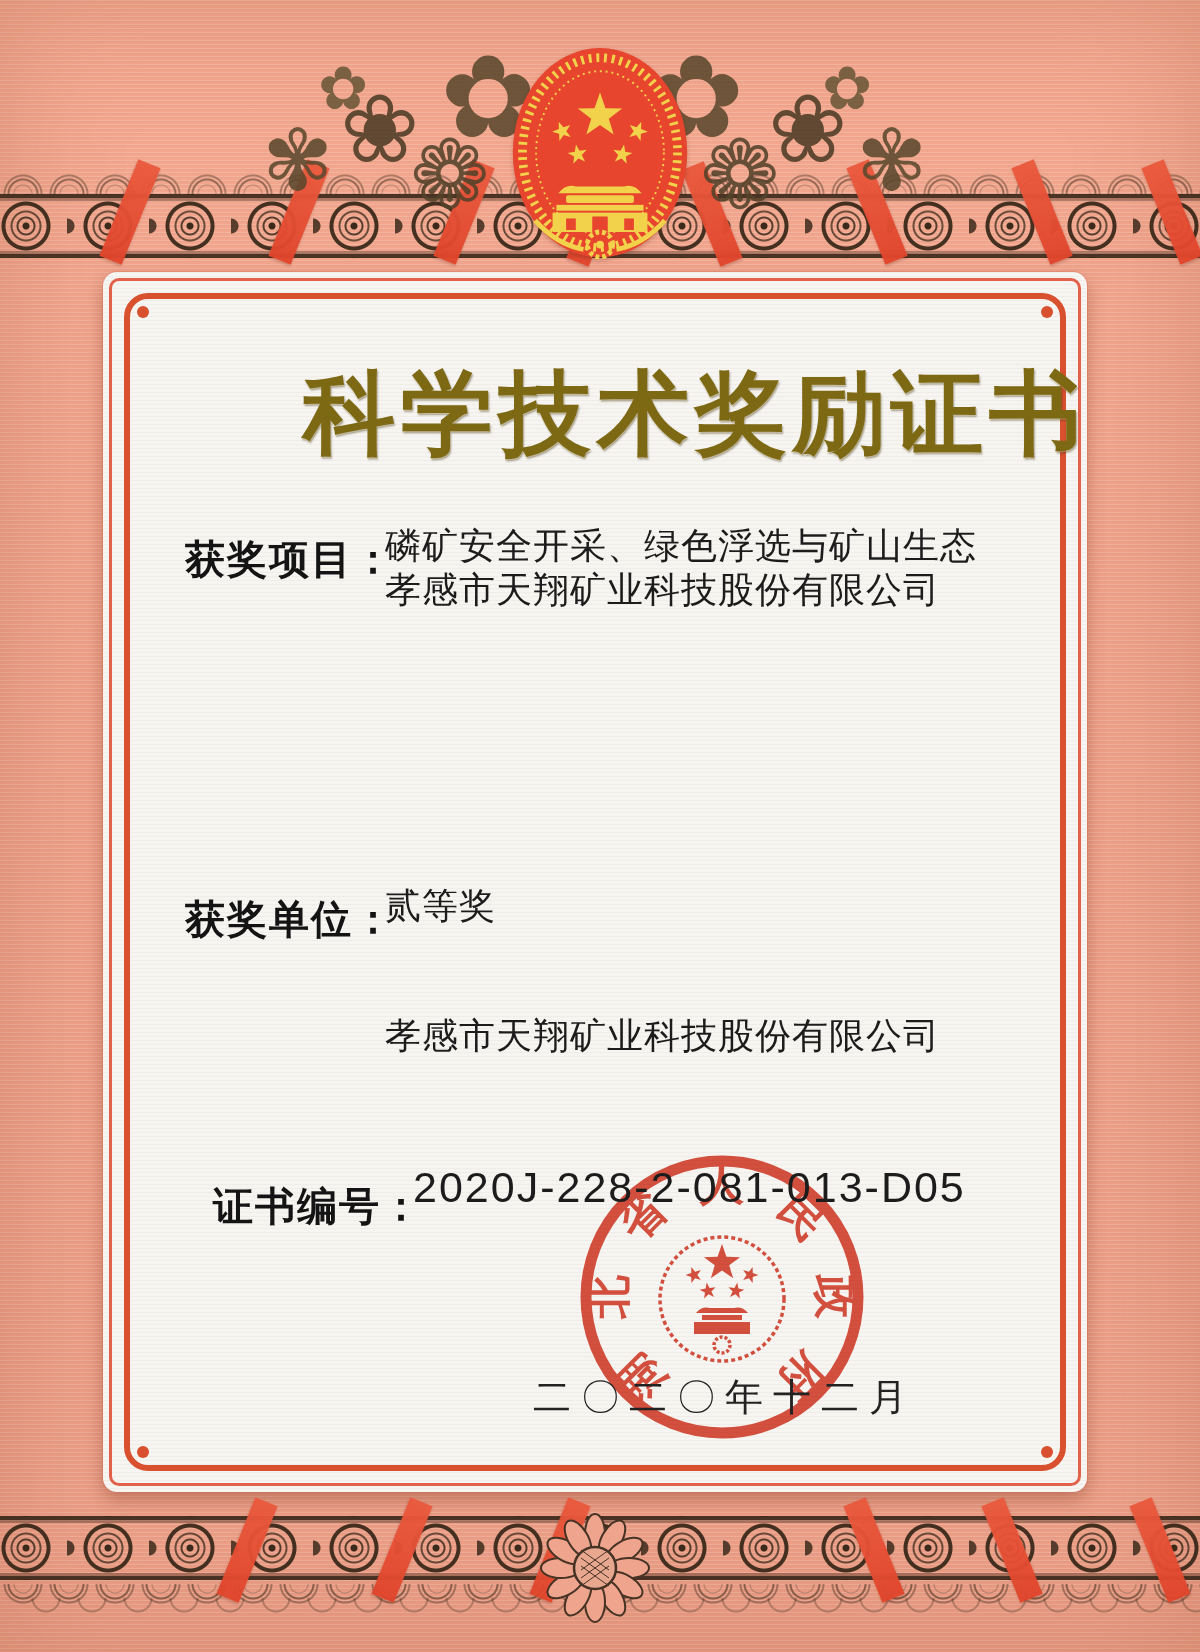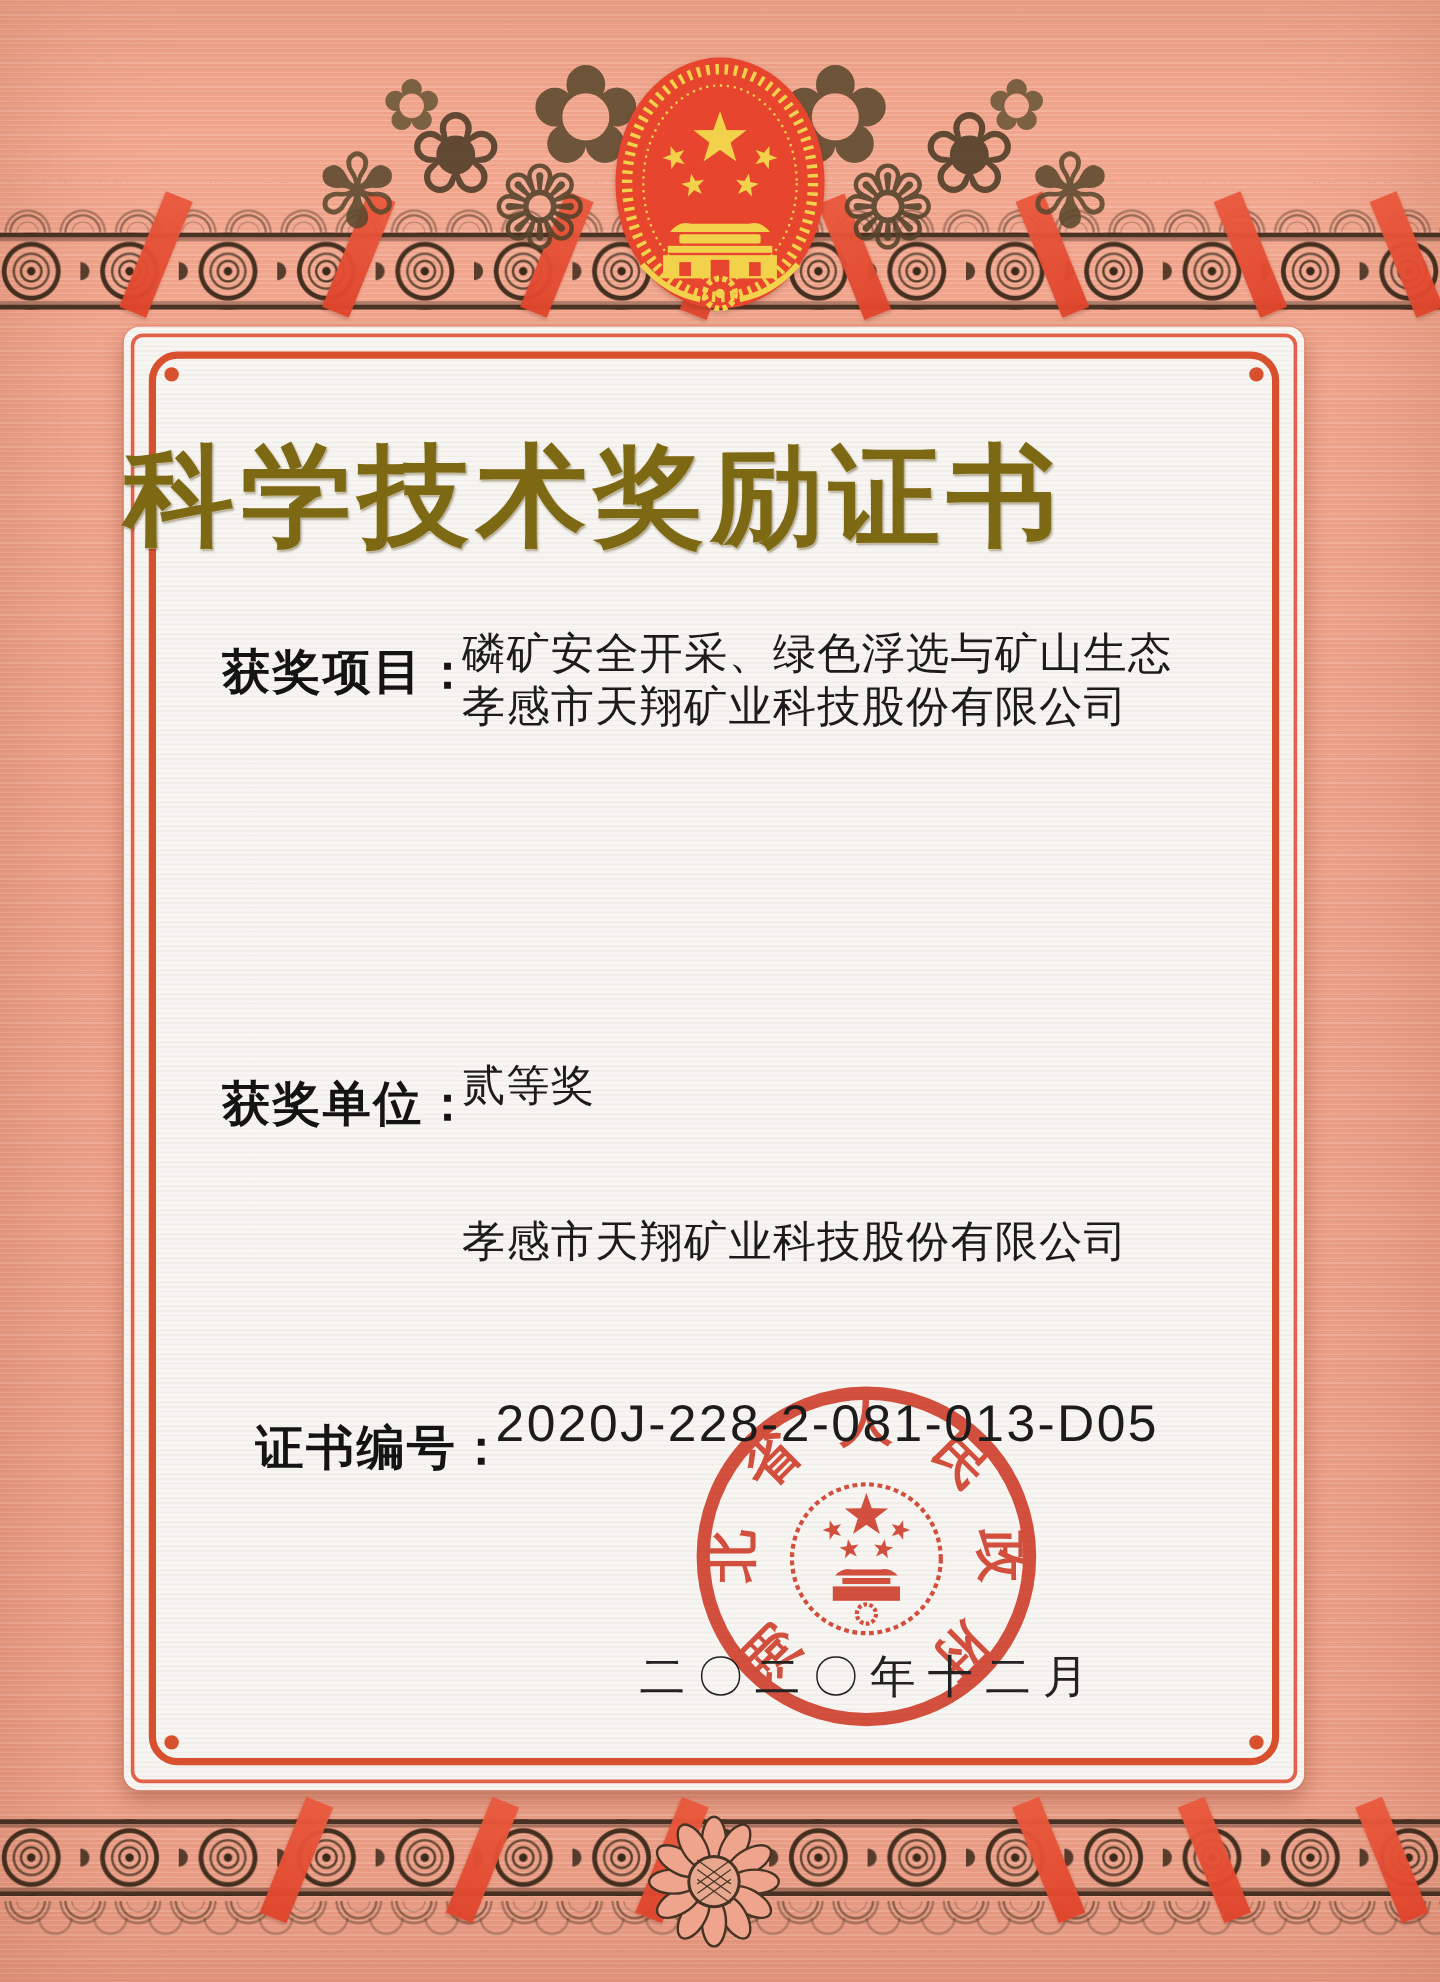--- a/index.html
+++ b/index.html
@@ -78,21 +78,21 @@
   .panel .outer-line{
     position:absolute;inset:6px;border:3px solid #e2614a;border-radius:10px;pointer-events:none;
   }
   .panel .inner-line{
     position:absolute;inset:21px;border:6px solid var(--border_red);border-radius:24px;pointer-events:none;
   }
   .corner-dot{
     position:absolute;width:12px;height:12px;border-radius:50%;background:var(--border_red);
   }
   .title{
-    position:absolute;left:0;top:80px;width:984px;text-align:left;
+    position:absolute;left:0;top:80px;width:984px;text-align:right;
     font-family:"DejaVu Serif",serif;font-weight:bold;font-size:92px;letter-spacing:6px;
     color:var(--title_gold);
     text-shadow:0 1px 0 rgba(255,246,200,.35), 1px 2px 2px rgba(60,45,5,.45);
     white-space:nowrap;
   }
   .row{position:absolute;left:0;width:984px;height:96px;}
   .row .label{
     position:absolute;left:82px;top:14px;font-size:40px;font-weight:bold;color:#141414;
     letter-spacing:2px;white-space:nowrap;
   }

